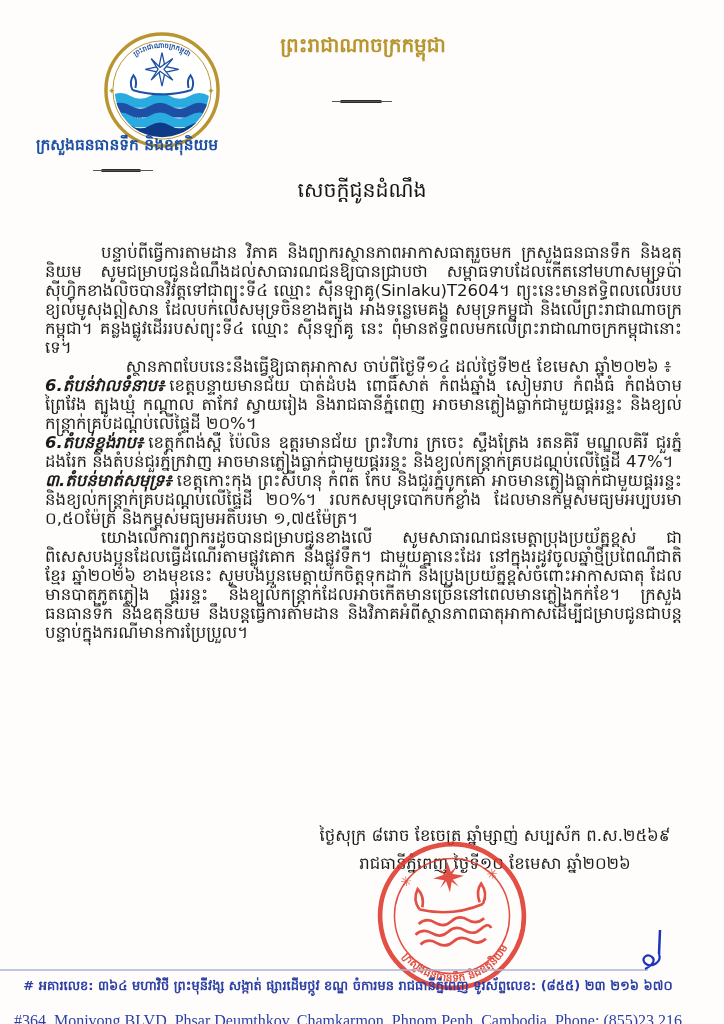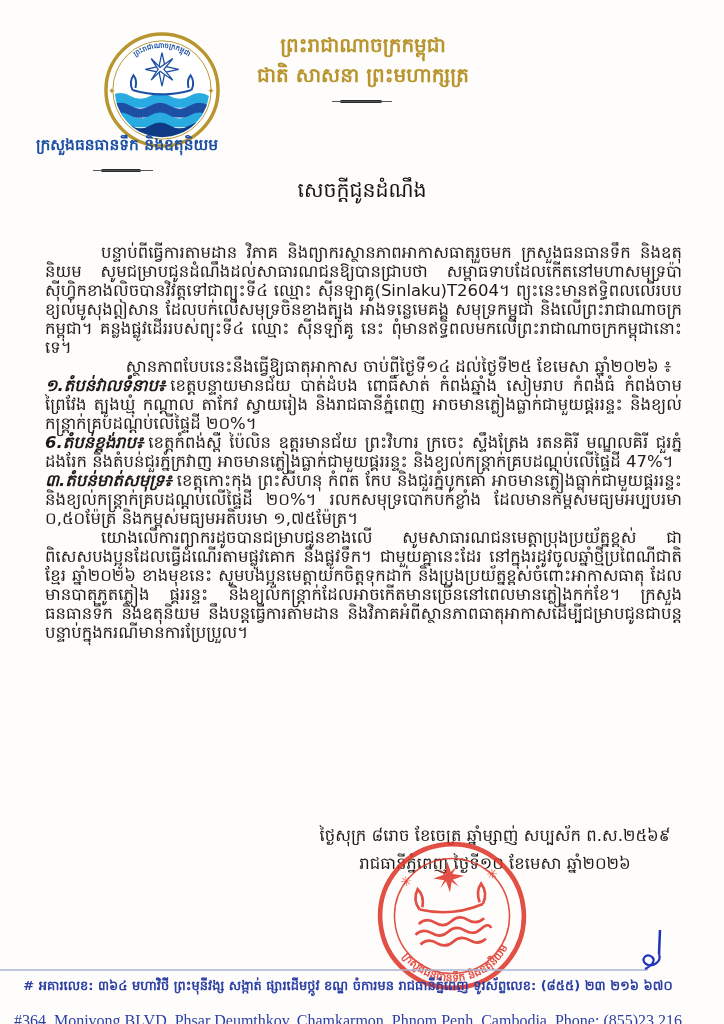--- a/index.html
+++ b/index.html
@@ -58,21 +58,20 @@
   .footer-km{font-size:13px;font-weight:bold;}
   .footer-en{font-size:16px;margin-top:16px;font-family:"Liberation Serif","DejaVu Serif",serif;}
 </style>
 </head>
 <body>
 
 <div class="page">
 
   <div class="motto">
     <div>ព្រះរាជាណាចក្រកម្ពុជា</div>
-    <div>ជាតិ សាសនា ព្រះមហាក្សត្រ</div>
   </div>
   <div class="divider motto-divider"></div>
 
   <svg class="seal" viewBox="0 0 120 120">
     <defs>
       <clipPath id="sealClip">
           <circle cx="60" cy="60" r="48"></circle>
         </clipPath>
       <path id="sealTopArc" d="M 15,62 A 45,45 0 0 1 105,62"></path>
       <path id="sealBotArc" d="M 17,64 A 44,44 0 0 0 103,64"></path>
@@ -107,21 +106,21 @@
   <div class="ministry-name">ក្រសួងធនធានទឹក និងឧតុនិយម</div>
   <div class="divider ministry-divider"></div>
 
   <div class="doc-title">
     <div>សេចក្តីជូនដំណឹង</div>
   </div>
 
   <div class="body-text">
     <p class="indent">បន្ទាប់ពីធ្វើការតាមដាន វិភាគ និងព្យាករស្ថានភាពអាកាសធាតុរួចមក ក្រសួងធនធានទឹក និងឧតុនិយម សូមជម្រាបជូនដំណឹងដល់សាធារណជនឱ្យបានជ្រាបថា សម្ពាធទាបដែលកើតនៅមហាសមុទ្រប៉ាស៊ីហ្វិកខាងលិចបានវិវត្តទៅជាព្យុះទី៤ ឈ្មោះ ស៊ីនឡាគូ(Sinlaku)T2604។ ព្យុះនេះមានឥទ្ធិពលលើរបបខ្យល់មូសុងឦសាន ដែលបក់លើសមុទ្រចិនខាងត្បូង អាងទន្លេមេគង្គ សមុទ្រកម្ពុជា និងលើព្រះរាជាណាចក្រកម្ពុជា។ គន្លងផ្លូវដើររបស់ព្យុះទី៤ ឈ្មោះ ស៊ីនឡាគូ នេះ ពុំមានឥទ្ធិពលមកលើព្រះរាជាណាចក្រកម្ពុជានោះទេ។</p>
     <p class="centered-line">ស្ថានភាពបែបនេះនឹងធ្វើឱ្យធាតុអាកាស ចាប់ពីថ្ងៃទី១៤ ដល់ថ្ងៃទី២៥ ខែមេសា ឆ្នាំ២០២៦ ៖</p>
-    <p><span class="sec-label">១.តំបន់វាលទំនាប៖</span><span>ខេត្តបន្ទាយមានជ័យ បាត់ដំបង ពោធិ៍សាត់ កំពង់ឆ្នាំង សៀមរាប កំពង់ធំ កំពង់ចាម ព្រៃវែង ត្បូងឃ្មុំ កណ្តាល តាកែវ ស្វាយរៀង និងរាជធានីភ្នំពេញ អាចមានភ្លៀងធ្លាក់ជាមួយផ្គររន្ទះ និងខ្យល់កន្ត្រាក់គ្របដណ្តប់លើផ្ទៃដី ២០%។</span></p>
+    <p><span class="sec-label">6.តំបន់វាលទំនាប៖</span><span>ខេត្តបន្ទាយមានជ័យ បាត់ដំបង ពោធិ៍សាត់ កំពង់ឆ្នាំង សៀមរាប កំពង់ធំ កំពង់ចាម ព្រៃវែង ត្បូងឃ្មុំ កណ្តាល តាកែវ ស្វាយរៀង និងរាជធានីភ្នំពេញ អាចមានភ្លៀងធ្លាក់ជាមួយផ្គររន្ទះ និងខ្យល់កន្ត្រាក់គ្របដណ្តប់លើផ្ទៃដី ២០%។</span></p>
     <p><span class="sec-label">6.តំបន់ខ្ពង់រាប៖</span><span>ខេត្តកំពង់ស្ពឺ ប៉ៃលិន ឧត្តរមានជ័យ ព្រះវិហារ ក្រចេះ ស្ទឹងត្រែង រតនគិរី មណ្ឌលគិរី ជួរភ្នំដងរែក និងតំបន់ជួរភ្នំក្រវាញ អាចមានភ្លៀងធ្លាក់ជាមួយផ្គររន្ទះ និងខ្យល់កន្ត្រាក់គ្របដណ្តប់លើផ្ទៃដី 47%។</span></p>
     <p><span class="sec-label">៣.តំបន់មាត់សមុទ្រ៖</span><span>ខេត្តកោះកុង ព្រះសីហនុ កំពត កែប និងជួរភ្នំបូកគោ អាចមានភ្លៀងធ្លាក់ជាមួយផ្គររន្ទះ និងខ្យល់កន្ត្រាក់គ្របដណ្តប់លើផ្ទៃដី ២០%។ រលកសមុទ្របោកបក់ខ្លាំង ដែលមានកម្ពស់មធ្យមអប្បបរមា ០,៥០ម៉ែត្រ និងកម្ពស់មធ្យមអតិបរមា ១,៧៥ម៉ែត្រ។</span></p>
     <p class="indent">យោងលើការព្យាករដូចបានជម្រាបជូនខាងលើ សូមសាធារណជនមេត្តាប្រុងប្រយ័ត្នខ្ពស់ ជាពិសេសបងប្អូនដែលធ្វើដំណើរតាមផ្លូវគោក និងផ្លូវទឹក។ ជាមួយគ្នានេះដែរ នៅក្នុងរដូវចូលឆ្នាំថ្មីប្រពៃណីជាតិខ្មែរ ឆ្នាំ២០២៦ ខាងមុខនេះ សូមបងប្អូនមេត្តាយកចិត្តទុកដាក់ និងប្រុងប្រយ័ត្នខ្ពស់ចំពោះអាកាសធាតុ ដែលមានបាតុភូតភ្លៀង ផ្គររន្ទះ និងខ្យល់កន្ត្រាក់ដែលអាចកើតមានច្រើននៅពេលមានភ្លៀងកក់ខែ។ ក្រសួងធនធានទឹក និងឧតុនិយម នឹងបន្តធ្វើការតាមដាន និងវិភាគអំពីស្ថានភាពធាតុអាកាសដើម្បីជម្រាបជូនជាបន្តបន្ទាប់ក្នុងករណីមានការប្រែប្រួល។</p>
   </div>
 
   <div class="date-block">
     <div>ថ្ងៃសុក្រ ៨រោច ខែចេត្រ ឆ្នាំម្សាញ់ សប្បស័ក ព.ស.២៥៦៩</div>
     <div>រាជធានីភ្នំពេញ ថ្ងៃទី១០ ខែមេសា ឆ្នាំ២០២៦</div>
   </div>
 

